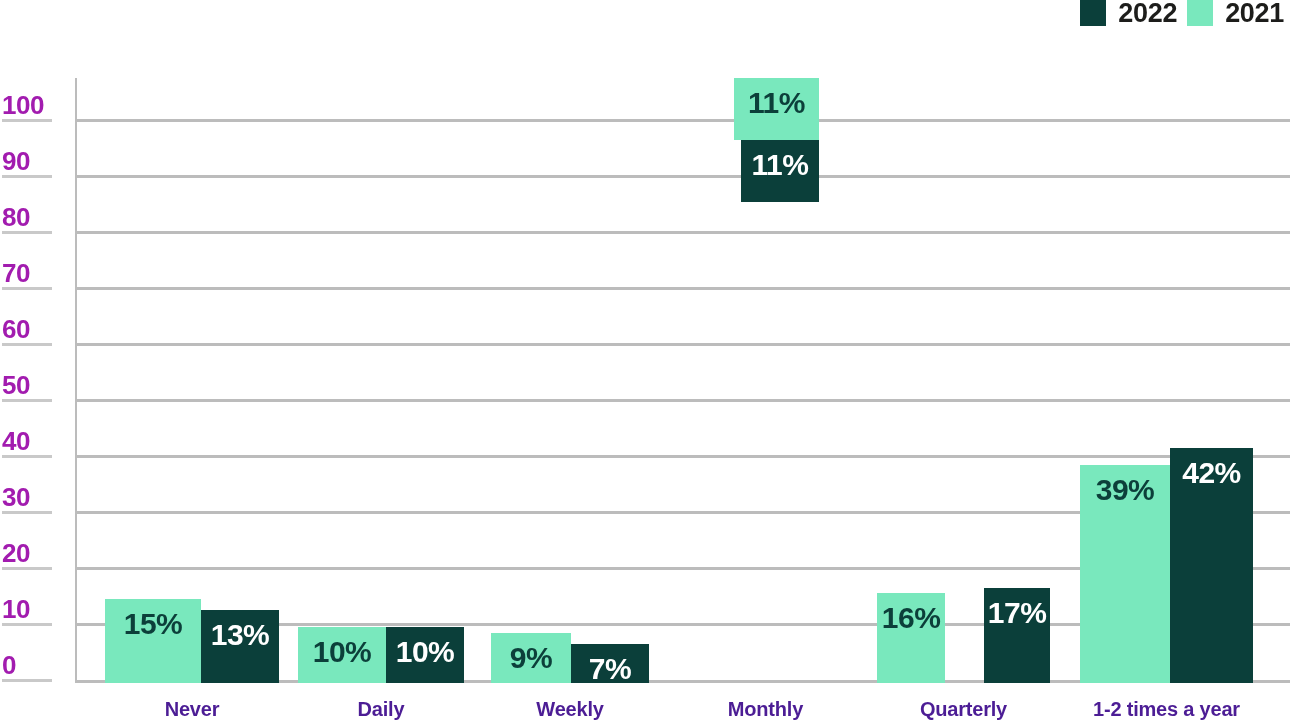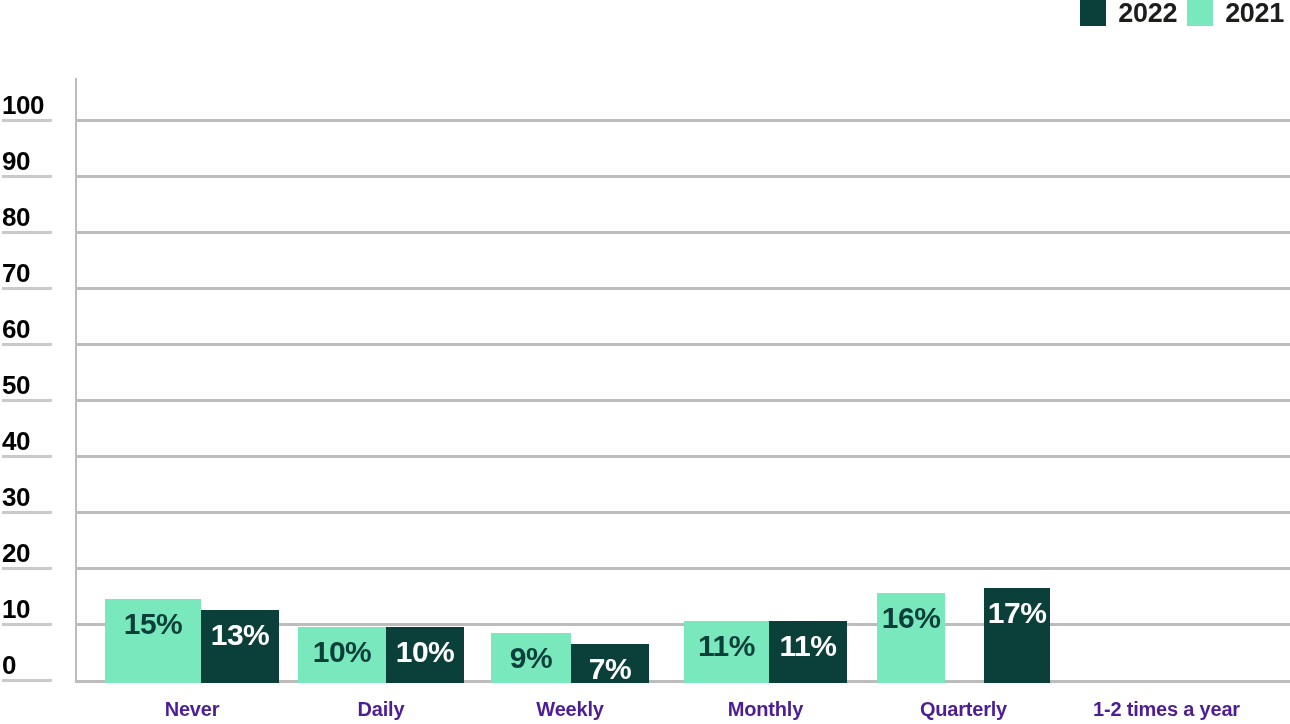--- a/index.html
+++ b/index.html
@@ -94,21 +94,21 @@
     position: absolute;
     left: 0;
     width: 60px;
   }
   .ytick-text {
     position: absolute;
     left: 2px;
     bottom: 4px;
     font-size: 26px;
     font-weight: 700;
-    color: #000000;
+    color: #a21caf;
     letter-spacing: -0.5px;
     line-height: 26px;
   }
   .ytick-rule {
     position: absolute;
     left: 2px;
     bottom: 0px;
     width: 50px;
     height: 3px;
     background: #c9c9c9;
@@ -266,34 +266,42 @@
         </div>
       </div>
       <div class="group" style="left: 416px; width: 158px;">
         <div class="bar prev" style="width: 80px; height: 50px; background: rgb(121, 232, 189);">
           <span class="bar-value">9%</span>
         </div>
         <div class="bar curr" style="width: 78px; height: 39px; background: rgb(11, 63, 58);">
           <span class="bar-value">7%</span>
         </div>
       </div>
-      <div class="group" style="left: 609px; width: 163px;">
+      <div class="group" style="left: 581px; width: 163px; flex-direction: column;">
         <div class="bar prev" style="width: 85px; height: 62px; background: rgb(121, 232, 189);">
           <span class="bar-value">11%</span>
         </div>
         <div class="bar curr" style="width: 78px; height: 62px; background: rgb(11, 63, 58);">
           <span class="bar-value">11%</span>
         </div>
       </div>
       <div class="group" style="left: 802px; width: 173px; gap: 39px;">
         <div class="bar prev" style="width: 88px; height: 90px; background: rgb(121, 232, 189);">
           <span class="bar-value">16%</span>
         </div>
         <div class="bar curr" style="width: 85px; height: 95px; background: rgb(11, 63, 58);">
           <span class="bar-value">17%</span>
+        </div>
+      </div>
+      <div class="group" style="left: 1005px; width: 173px;">
+        <div class="bar prev" style="width: 90px; height: 218px; background: rgb(121, 232, 189);">
+          <span class="bar-value">39%</span>
+        </div>
+        <div class="bar curr" style="width: 83px; height: 235px; background: rgb(11, 63, 58);">
+          <span class="bar-value">42%</span>
         </div>
       </div>
     </div>
 
   <div class="xlabels" id="xlabels">
       <div class="xlabel" style="left: 30px; width: 174px;">Never</div>
       <div class="xlabel" style="left: 223px; width: 166px;">Daily</div>
       <div class="xlabel" style="left: 416px; width: 158px;">Weekly</div>
       <div class="xlabel" style="left: 609px; width: 163px;">Monthly</div>
       <div class="xlabel" style="left: 802px; width: 173px;">Quarterly</div>

